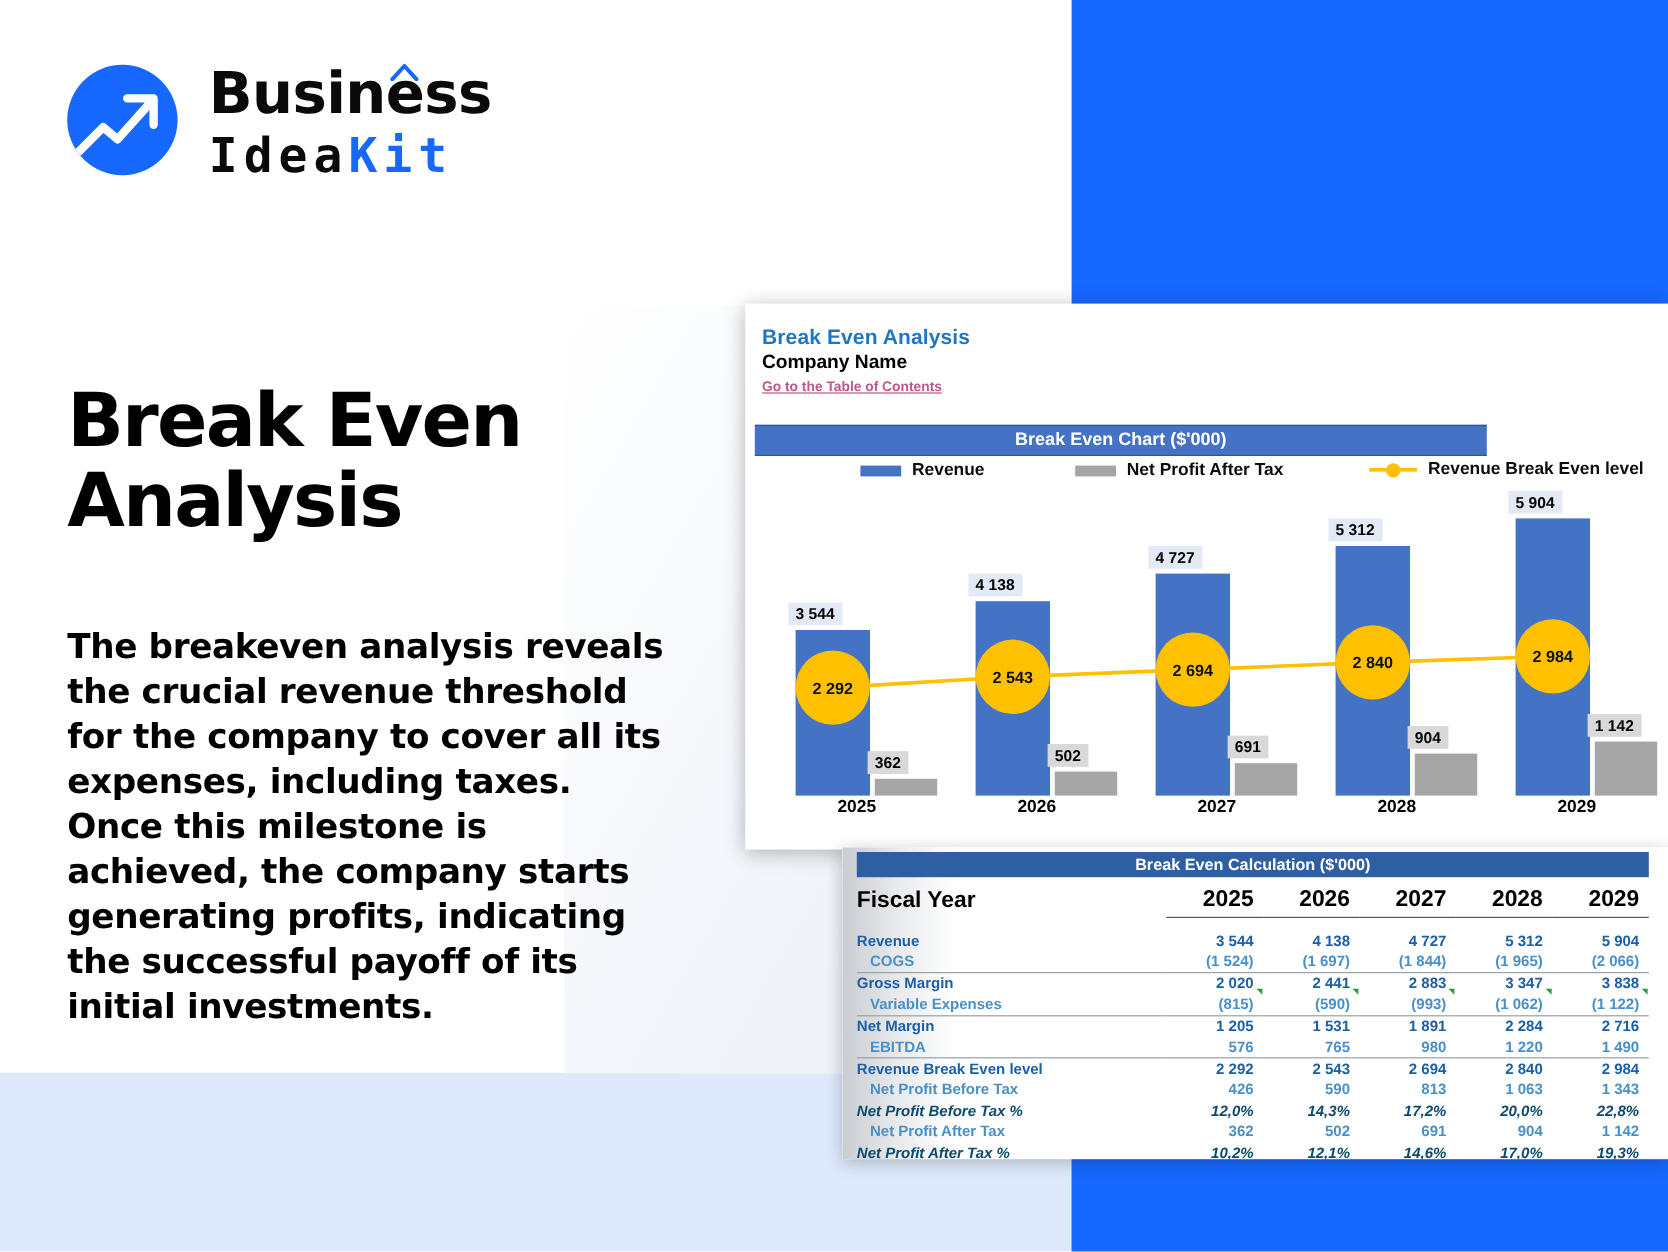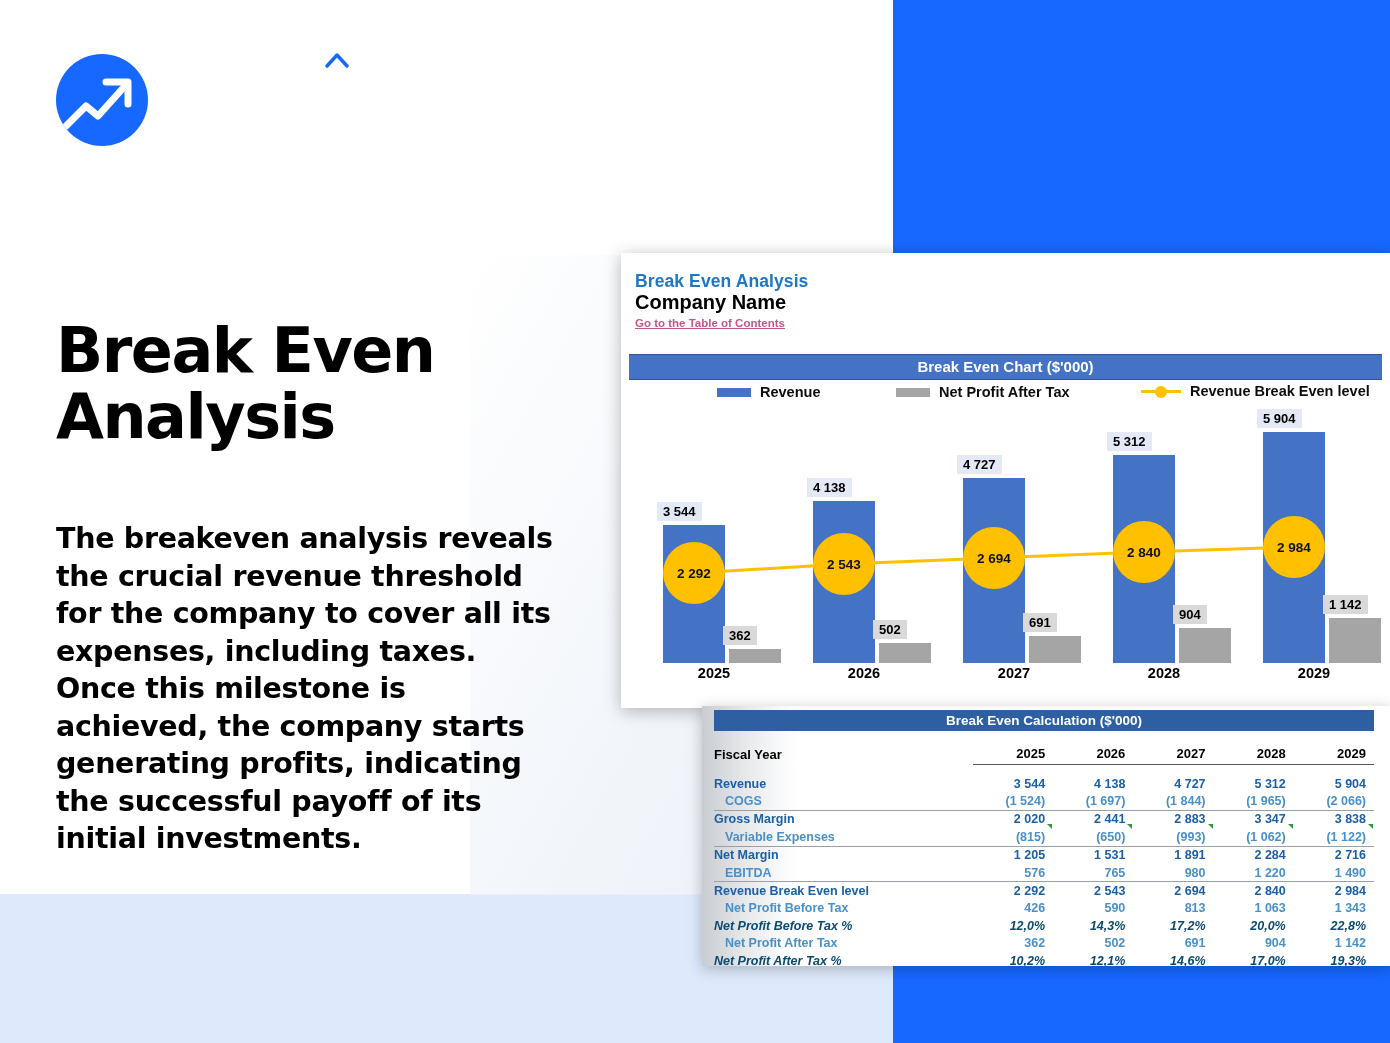--- a/index.html
+++ b/index.html
@@ -36,24 +36,24 @@
     font-size:62px;font-weight:bold;line-height:66px;letter-spacing:-1.5px;color:#000;}
   .bodycopy{position:absolute;left:56px;top:496px;width:500px;
     font-family:"DejaVu Sans", sans-serif;
     font-size:28.5px;font-weight:bold;line-height:37.5px;color:#000;letter-spacing:-.3px;margin-top:24px;}
 
   
   .chart-panel{position:absolute;left:621px;top:253px;width:769px;height:455px;background:#fff;
      box-shadow:0 3px 16px rgba(0,0,0,.28);}
   .chart-head{position:absolute;left:14px;top:17px;}
   .chart-title1{font-size:17.5px;font-weight:bold;color:#1F77C4;line-height:22px;letter-spacing:.1px;}
-  .chart-title2{font-size:20px;font-weight:bold;color:#000;line-height:21px;}
+  .chart-title2{font-size:16px;font-weight:bold;color:#000;line-height:21px;}
   .chart-toc{font-size:11.5px;font-weight:bold;color:#C0578B;line-height:17px;}
 
-  .chart-bluebar{position:absolute;left:8px;top:101px;width:753px;height:24px;background:#4472C4;
+  .chart-bluebar{position:absolute;left:8px;top:101px;width:610px;height:24px;background:#4472C4;
      border-top:1px solid #2F5597;border-bottom:1px solid #2F5597;}
   .chart-bluebar span{display:block;text-align:center;color:#fff;font-size:15px;font-weight:bold;line-height:24px;}
 
   .legend{position:absolute;left:8px;top:130px;width:753px;height:22px;}
   .legend-item{position:absolute;display:flex;align-items:center;gap:9px;}
   .leg-swatch{width:34px;height:9px;display:block;}
   .leg-label{font-size:14.5px;font-weight:bold;color:#0d0d0d;white-space:nowrap;}
   .leg-line{width:40px;height:11px;position:relative;}
   .leg-line i{position:absolute;left:0;top:4px;width:40px;height:3px;background:#FFC000;display:block;}
   .leg-line b{position:absolute;left:14px;top:0px;width:12px;height:12px;border-radius:50%;background:#FFC000;display:block;}
@@ -77,21 +77,21 @@
      box-shadow:0 3px 14px rgba(0,0,0,.25);overflow:hidden;}
   .tp-fade{position:absolute;left:0;top:0;width:95px;height:260px;
      background:linear-gradient(to right,#c9ccd1 0%,#e6e8ea 45%,#f7f8f9 80%,#ffffff 100%);}
   .tbl-bluebar{position:absolute;left:12px;top:4px;width:660px;height:21px;background:#2E5FA3;}
   .tbl-bluebar span{display:block;text-align:center;color:#fff;font-size:13.5px;font-weight:bold;line-height:21px;}
   table.fin{position:absolute;left:12px;top:31px;width:660px;border-collapse:collapse;
      font-size:12.5px;color:#1F6FB8;}
   table.fin th,table.fin td{padding:0;}
   .c-label{width:260px;text-align:left;}
   .c-num{width:76px;text-align:right;padding-right:8px !important;}
-  .hdr td{font-size:13px;font-weight:bold;color:#000;height:24px;vertical-align:bottom;padding-bottom:3px !important;}
+  .hdr td{font-size:19px;font-weight:bold;color:#000;height:24px;vertical-align:bottom;padding-bottom:3px !important;}
   .hdr .c-num{border-bottom:1.4px solid #555;}
   .spacer td{height:10px;}
   .r td{height:17.4px;vertical-align:middle;white-space:nowrap;}
   .bold td{font-weight:bold;color:#1B5FA6;}
   .sub td{color:#4A90C8;font-weight:bold;}
   .sub .c-label{padding-left:11px !important;}
   .ital td{font-style:italic;font-weight:bold;color:#0c4a6e;}
   .rule td{border-top:1.2px solid #9aa0a6;}
   .mk{position:relative;}
   .mk:after{content:"";position:absolute;right:1px;top:-4px;width:0;height:0;
@@ -109,20 +109,26 @@
   <div class="bg-subtlegrad"></div>
   <div class="bg-blue-under"></div>
 
   <div class="logo">
     <div class="logo-mark">
       <svg width="92" height="92" viewBox="0 0 92 92">
         <path d="M10 72 L30 52 L42 62 L68 33" stroke="#ffffff" stroke-width="7" fill="none" stroke-linecap="round" stroke-linejoin="round"></path>
         <path d="M50 28 L72 28 L72 50" stroke="#ffffff" stroke-width="7" fill="none" stroke-linecap="round" stroke-linejoin="round"></path>
       </svg>
     </div>
+    <div class="logo-text">
+      <div class="logo-business">Business</div>
+      <div class="logo-line2">
+        <span class="logo-idea">Idea</span><span class="logo-kit">Kit</span>
+      </div>
+    </div>
     <svg class="logo-hat" viewBox="0 0 26 16">
       <path d="M3 14 L13 3 L23 14" stroke="#1668FF" stroke-width="3.4" fill="none" stroke-linecap="round" stroke-linejoin="round"></path>
     </svg>
   </div>
 
   <div class="headline">Break Even Analysis</div>
   <div class="bodycopy">The breakeven analysis reveals the crucial revenue threshold for the company to cover all its expenses, including taxes. Once this milestone is achieved, the company starts generating profits, indicating the successful payoff of its initial investments.</div>
 
   <div class="chart-panel">
     <div class="chart-head">
@@ -260,21 +266,21 @@
             <td class="c-label">Gross Margin</td>
             <td class="c-num">2 020</td>
             <td class="c-num">2 441</td>
             <td class="c-num">2 883</td>
             <td class="c-num">3 347</td>
             <td class="c-num">3 838</td>
           </tr>
           <tr class="r sub">
             <td class="c-label">Variable Expenses</td>
             <td class="c-num mk">(815)</td>
-            <td class="c-num mk">(650)</td>
+            <td class="c-num mk">(590)</td>
             <td class="c-num mk">(993)</td>
             <td class="c-num mk">(1 062)</td>
             <td class="c-num mk">(1 122)</td>
           </tr>
           <tr class="r bold rule">
             <td class="c-label">Net Margin</td>
             <td class="c-num">1 205</td>
             <td class="c-num">1 531</td>
             <td class="c-num">1 891</td>
             <td class="c-num">2 284</td>

